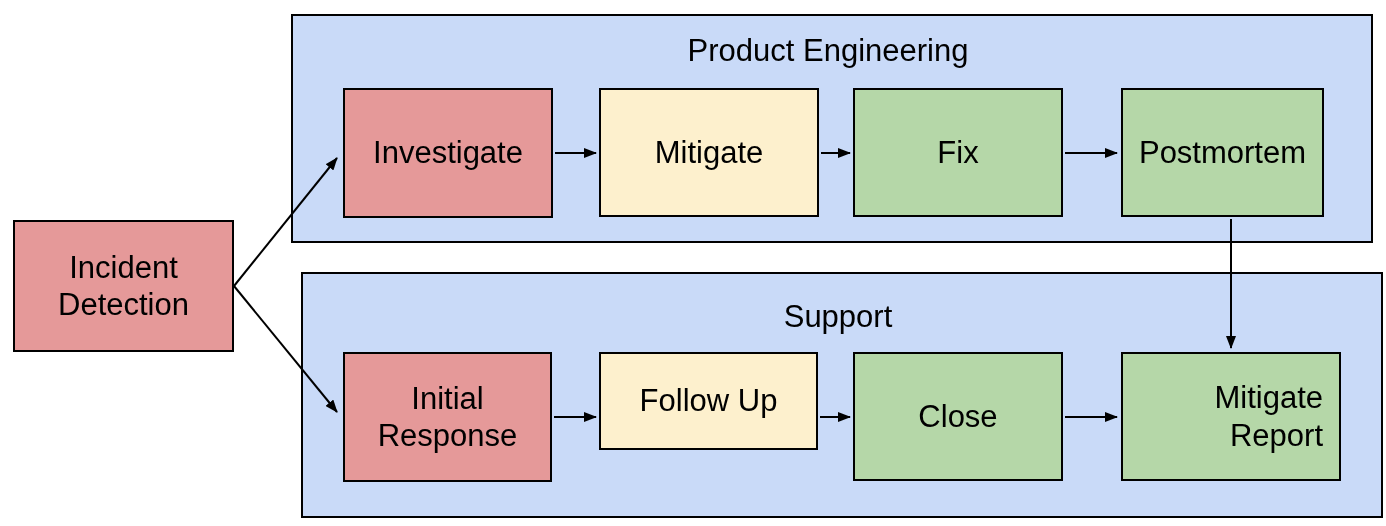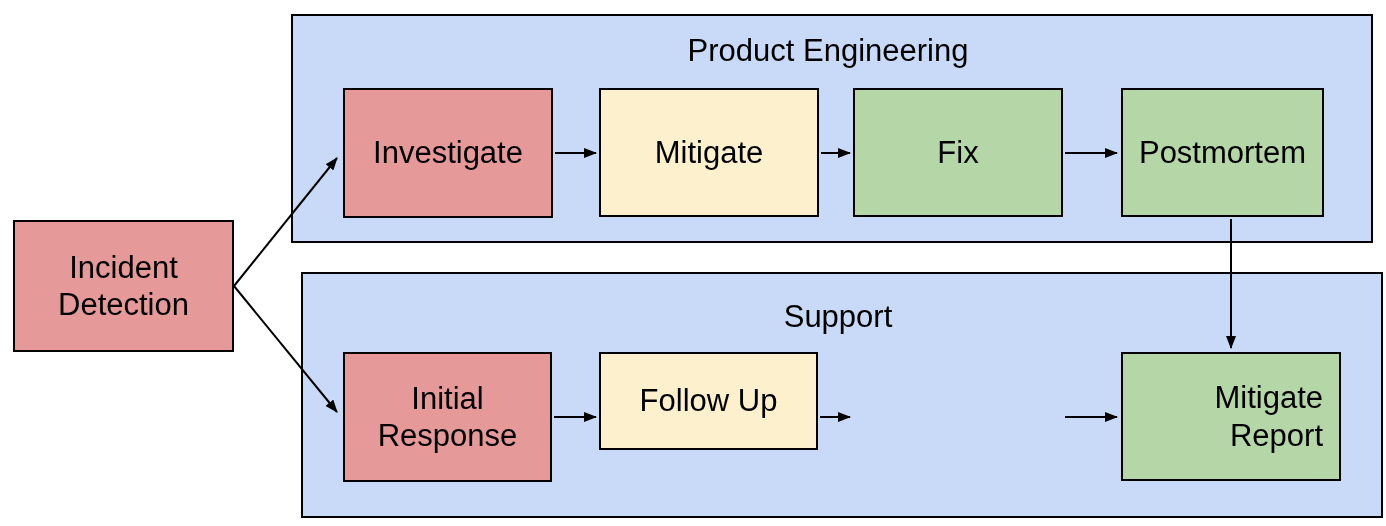--- a/index.html
+++ b/index.html
@@ -77,20 +77,21 @@
 
   <div class="node fill-red" id="n-incident-detection">Incident Detection</div>
 
   <div class="node fill-red" id="n-investigate">Investigate</div>
   <div class="node fill-yellow" id="n-mitigate">Mitigate</div>
   <div class="node fill-green" id="n-fix">Fix</div>
   <div class="node fill-green" id="n-postmortem">Postmortem</div>
 
   <div class="node fill-red" id="n-initial-response">Initial Response</div>
   <div class="node fill-yellow" id="n-follow-up">Follow Up</div>
+  <div class="node fill-green" id="n-close">Close</div>
   <div class="node fill-green" id="n-incident-report">Mitigate Report</div>
 
   <svg class="arrows" viewBox="0 0 1386 526" xmlns="http://www.w3.org/2000/svg">
     <defs>
       <marker id="arrowhead" markerUnits="userSpaceOnUse" markerWidth="13" markerHeight="10" viewBox="0 0 13 10" refX="12" refY="5" orient="auto">
         <path d="M0,0 L13,5 L0,10 z" fill="#000000"></path>
       </marker>
     </defs>
     <line x1="234" y1="286" x2="337" y2="158" marker-end="url(#arrowhead)"></line>
     <line x1="234" y1="286" x2="337" y2="412" marker-end="url(#arrowhead)"></line>

